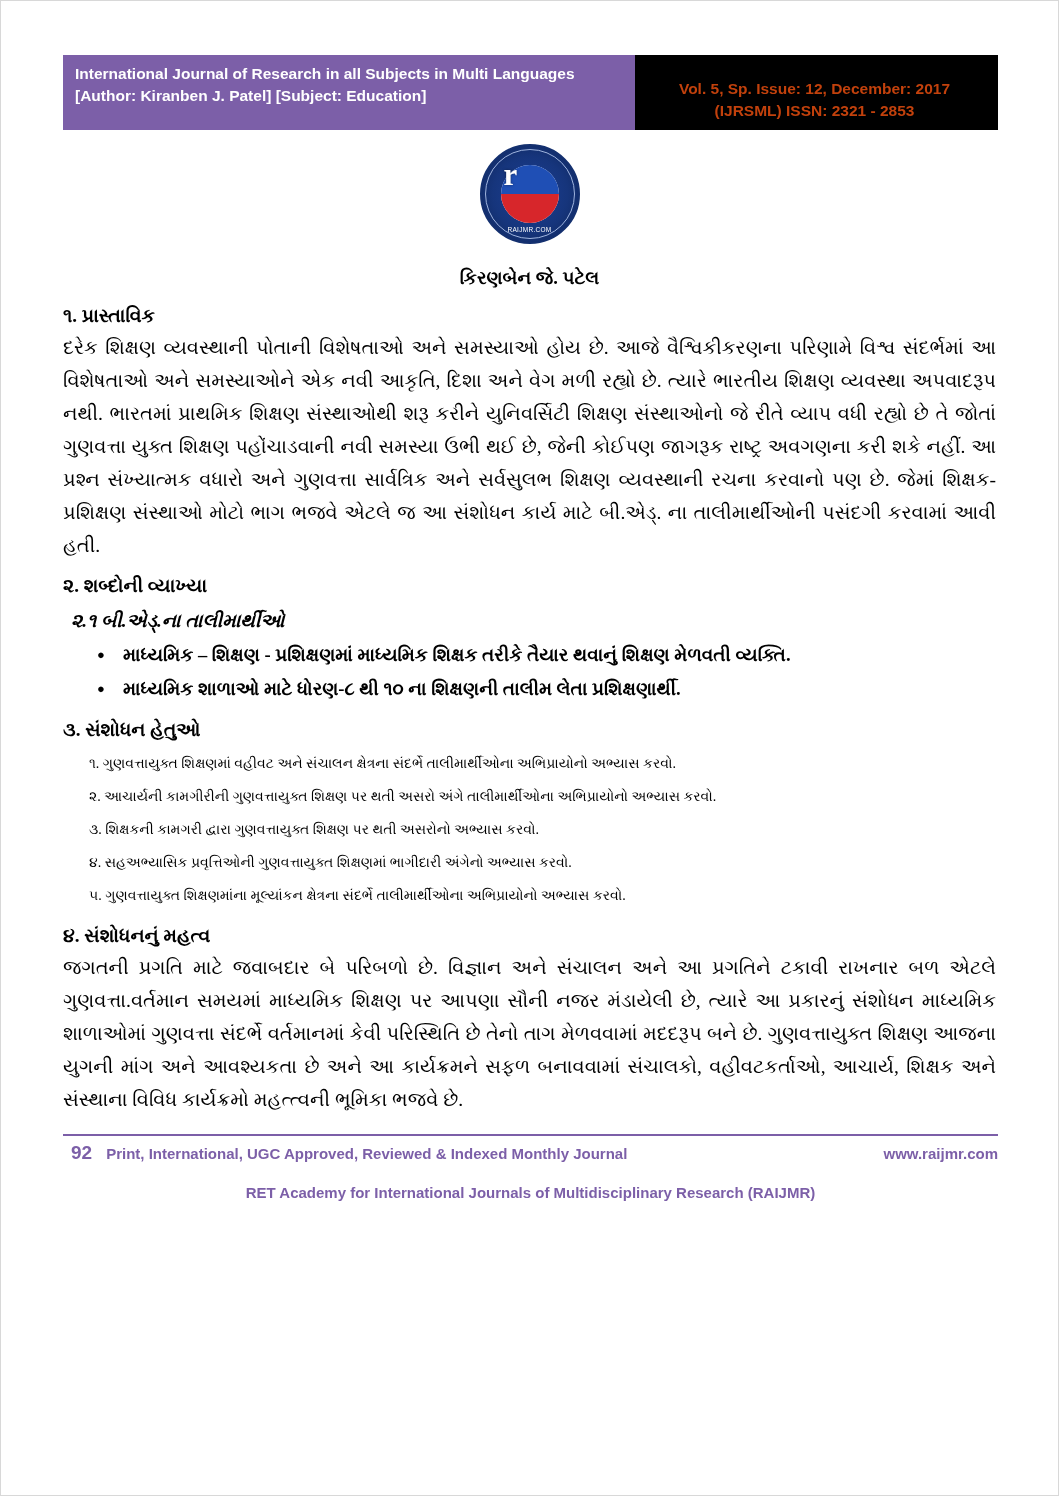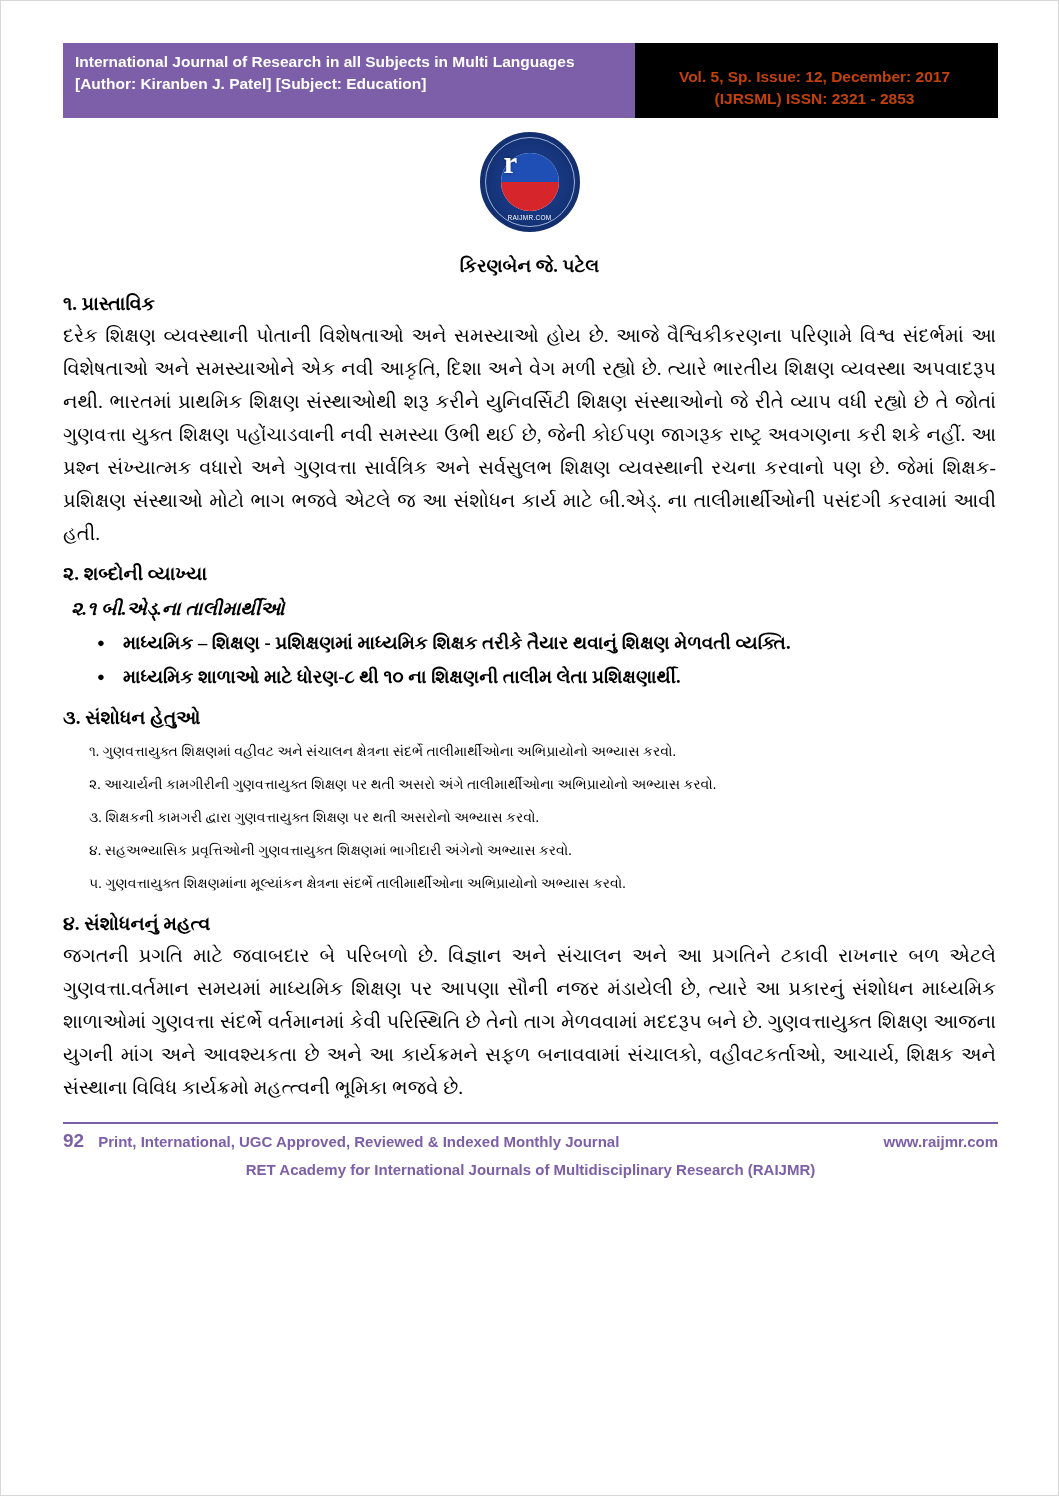--- a/index.html
+++ b/index.html
@@ -19,21 +19,21 @@
     min-height: 1496px;
     box-sizing: border-box;
     padding: 42px 62px 20px 62px;
     border: 1px solid #d8d8d8;
   }
 
   
   .header {
     display: flex;
     width: 935px;
-    margin: 0 auto;
+    margin: 12px auto;
   }
   .header-left {
     background: #7c5fa8;
     color: #ffffff;
     flex: 0 0 572px;
     box-sizing: border-box;
     padding: 8px 10px 8px 12px;
   }
   .header-right {
     background: #000000;
@@ -198,36 +198,37 @@
     padding-top: 6px;
   }
   .footer-row {
     display: flex;
     align-items: baseline;
     justify-content: space-between;
     font-family: "Liberation Sans", sans-serif;
     font-weight: bold;
     color: #7c5fa8;
     font-size: 15px;
+    margin-left: 8px;
   }
   .footer-left {
     display: flex;
     align-items: baseline;
     gap: 14px;
   }
   .page-num {
     font-size: 19px;
   }
   .footer-second {
     text-align: center;
     font-family: "Liberation Sans", sans-serif;
     font-weight: bold;
     color: #7c5fa8;
     font-size: 15px;
-    margin-top: 9px;
+    margin-top: 20px;
   }
 </style>
 </head>
 <body>
 
 <div class="page">
 
   <div class="header">
     <div class="header-left">
       <div class="header-line">International Journal of Research in all Subjects in Multi Languages</div>

